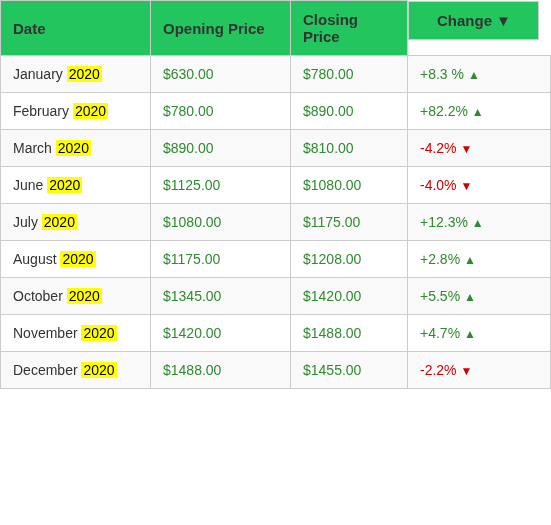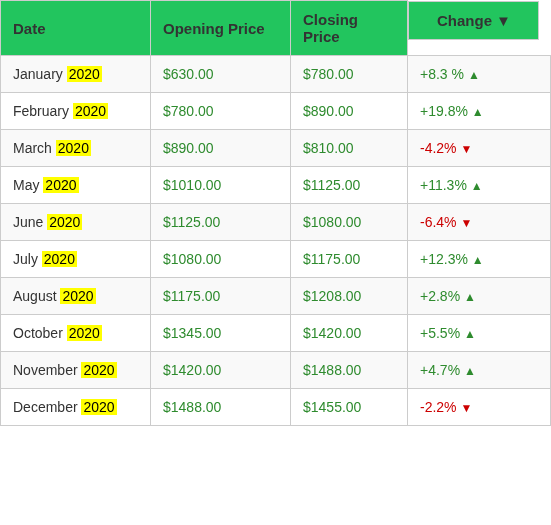--- a/index.html
+++ b/index.html
@@ -87,39 +87,33 @@
   <tr>
         <td>January <span class="year-highlight">2020</span></td>
         <td class="price">$630.00</td>
         <td class="price">$780.00</td>
         <td><span class="change-positive">+8.3 %</span> <span class="arrow-up">▲</span></td>
       </tr>
       <tr>
         <td>February <span class="year-highlight">2020</span></td>
         <td class="price">$780.00</td>
         <td class="price">$890.00</td>
-        <td><span class="change-positive">+19.8%</span> <span class="arrow-up">▲</span></td>
+        <td><span class="change-positive">+82.2%</span> <span class="arrow-up">▲</span></td>
       </tr>
       <tr>
         <td>March <span class="year-highlight">2020</span></td>
         <td class="price">$890.00</td>
         <td class="price">$810.00</td>
         <td><span class="change-negative">-4.2%</span> <span class="arrow-down">▼</span></td>
       </tr>
       <tr>
-        <td>May <span class="year-highlight">2020</span></td>
-        <td class="price">$1010.00</td>
-        <td class="price">$1125.00</td>
-        <td><span class="change-positive">+11.3%</span> <span class="arrow-up">▲</span></td>
-      </tr>
-      <tr>
         <td>June <span class="year-highlight">2020</span></td>
         <td class="price">$1125.00</td>
         <td class="price">$1080.00</td>
-        <td><span class="change-negative">-6.4%</span> <span class="arrow-down">▼</span></td>
+        <td><span class="change-negative">-4.0%</span> <span class="arrow-down">▼</span></td>
       </tr>
       <tr>
         <td>July <span class="year-highlight">2020</span></td>
         <td class="price">$1080.00</td>
         <td class="price">$1175.00</td>
         <td><span class="change-positive">+12.3%</span> <span class="arrow-up">▲</span></td>
       </tr>
       <tr>
         <td>August <span class="year-highlight">2020</span></td>
         <td class="price">$1175.00</td>

